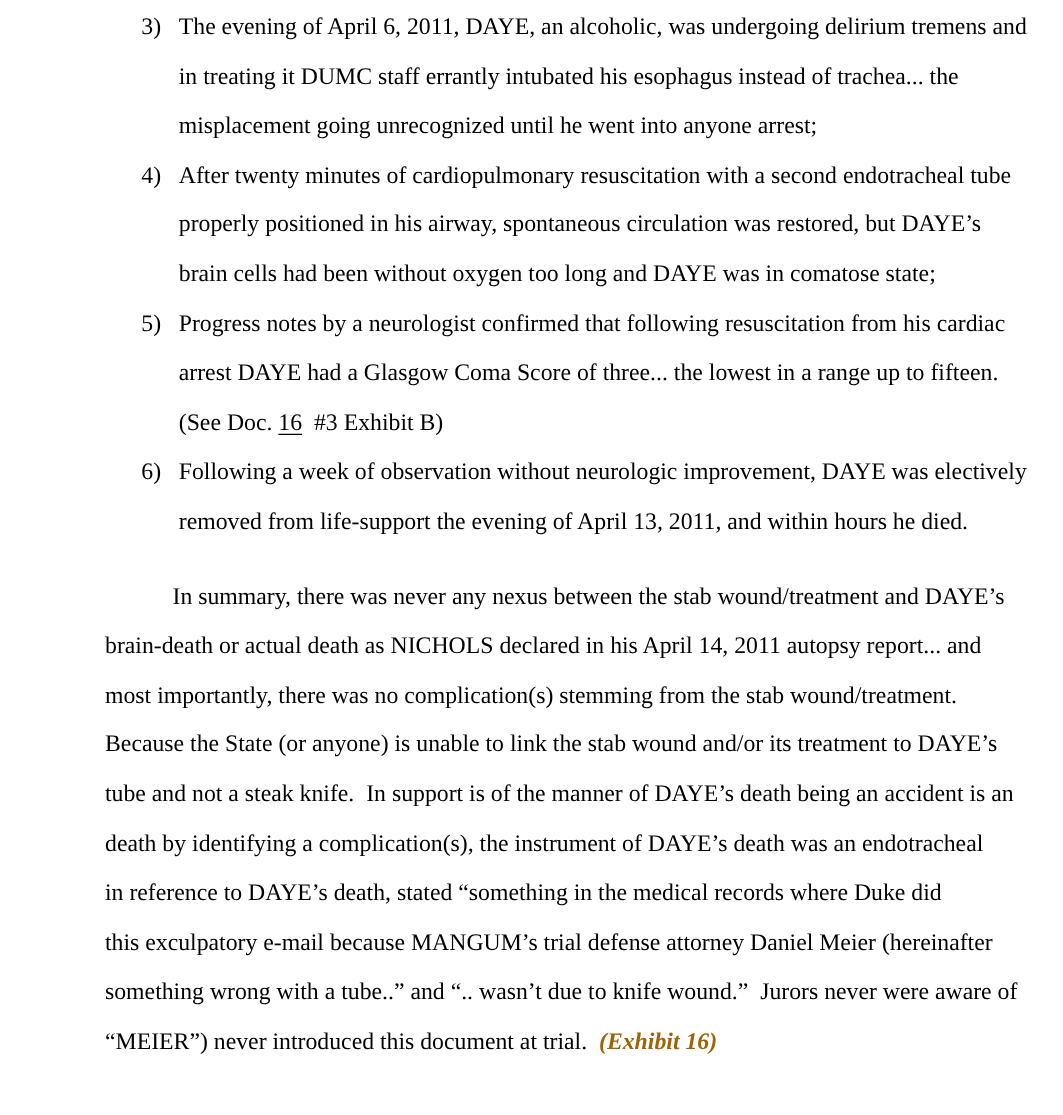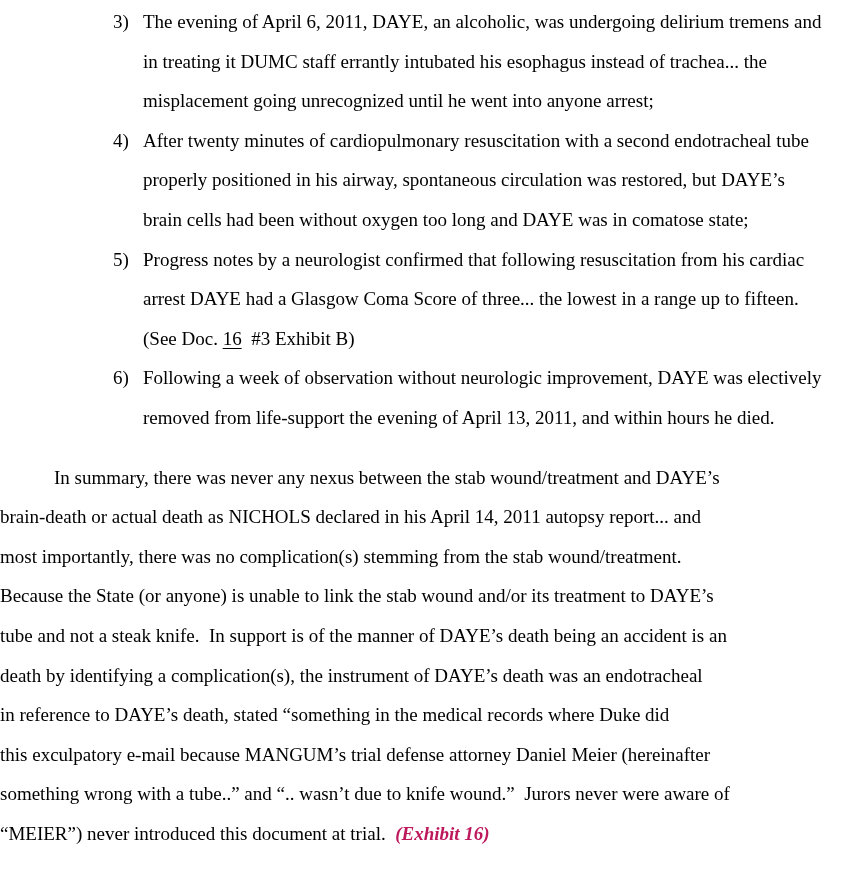--- a/index.html
+++ b/index.html
@@ -31,21 +31,21 @@
     left: -30px;
     top: 0;
   }
   .citation-line { font-weight: normal; }
   .doc-number {
     text-decoration: underline;
     text-underline-offset: 3px;
   }
   
   .paragraph { margin-top: 20px; }
-  .paragraph .line { }
+  .paragraph .line { margin-left: 84px; }
   .paragraph .line.first-indent { padding-left: 54px; }
   .exhibit-ref {
     font-weight: bold;
     font-style: italic;
   }
 </style>
 </head>
 <body>
 
 <div class="page">
@@ -80,16 +80,16 @@
   <div class="paragraph">
     <div class="line first-indent">In summary, there was never any nexus between the stab wound/treatment and DAYE’s</div>
     <div class="line">brain-death or actual death as NICHOLS declared in his April 14, 2011 autopsy report... and</div>
     <div class="line">most importantly, there was no complication(s) stemming from the stab wound/treatment.</div>
     <div class="line">Because the State (or anyone) is unable to link the stab wound and/or its treatment to DAYE’s</div>
     <div class="line">tube and not a steak knife.  In support is of the manner of DAYE’s death being an accident is an</div>
     <div class="line">death by identifying a complication(s), the instrument of DAYE’s death was an endotracheal</div>
     <div class="line">in reference to DAYE’s death, stated “something in the medical records where Duke did</div>
     <div class="line">this exculpatory e-mail because MANGUM’s trial defense attorney Daniel Meier (hereinafter</div>
     <div class="line">something wrong with a tube..” and “.. wasn’t due to knife wound.”  Jurors never were aware of</div>
-    <div class="line"><span>“MEIER”) never introduced this document at trial.  </span><span class="exhibit-ref" style="color: #be185d;">(Exhibit 16)</span></div>
+    <div class="line"><span>“MEIER”) never introduced this document at trial.  </span><span class="exhibit-ref" style="color: #a16207;">(Exhibit 16)</span></div>
   </div>
 
 </div>
 
 </body></html>

